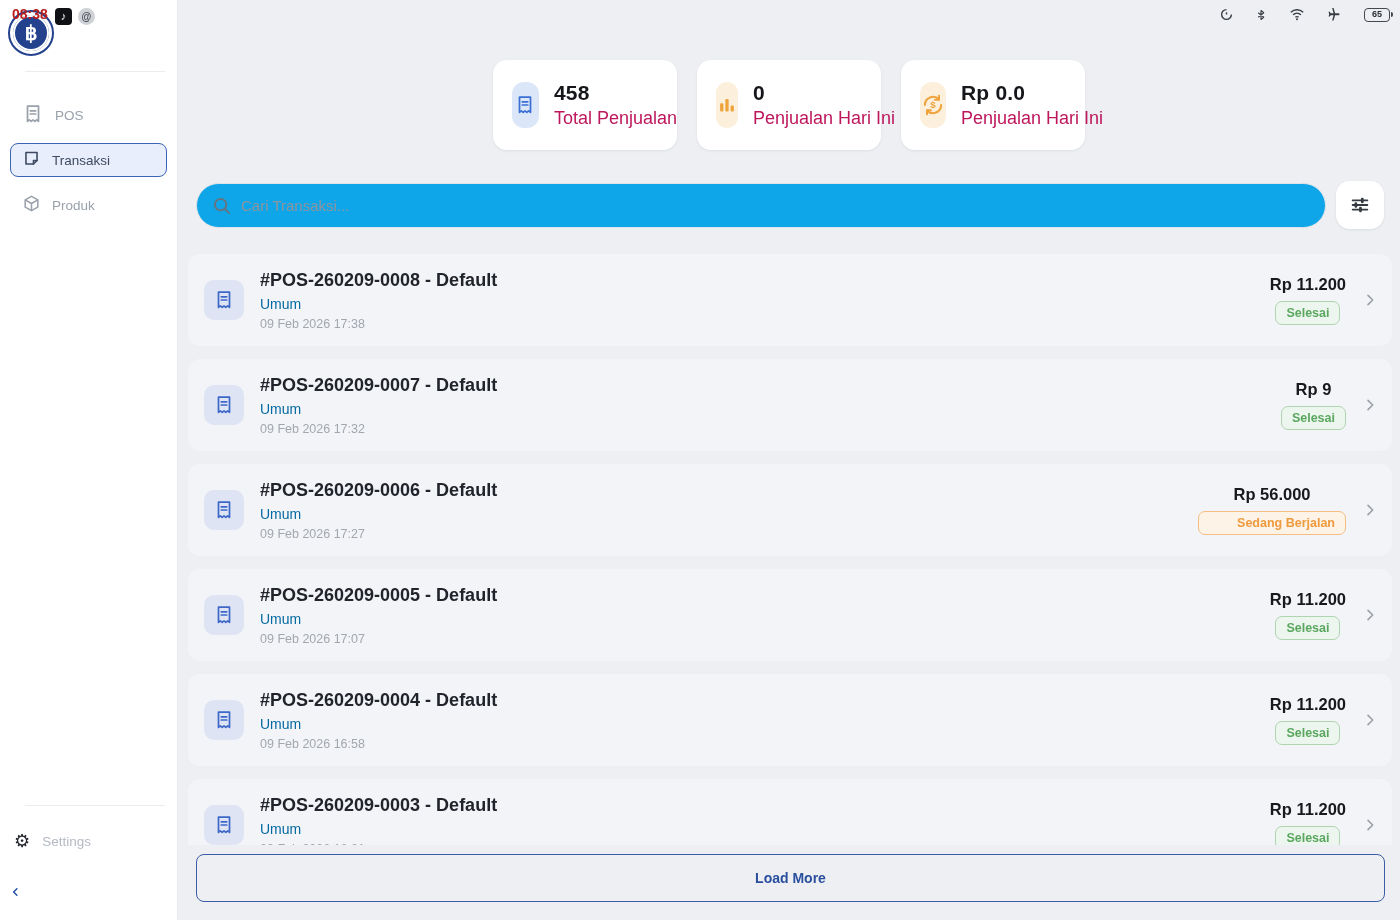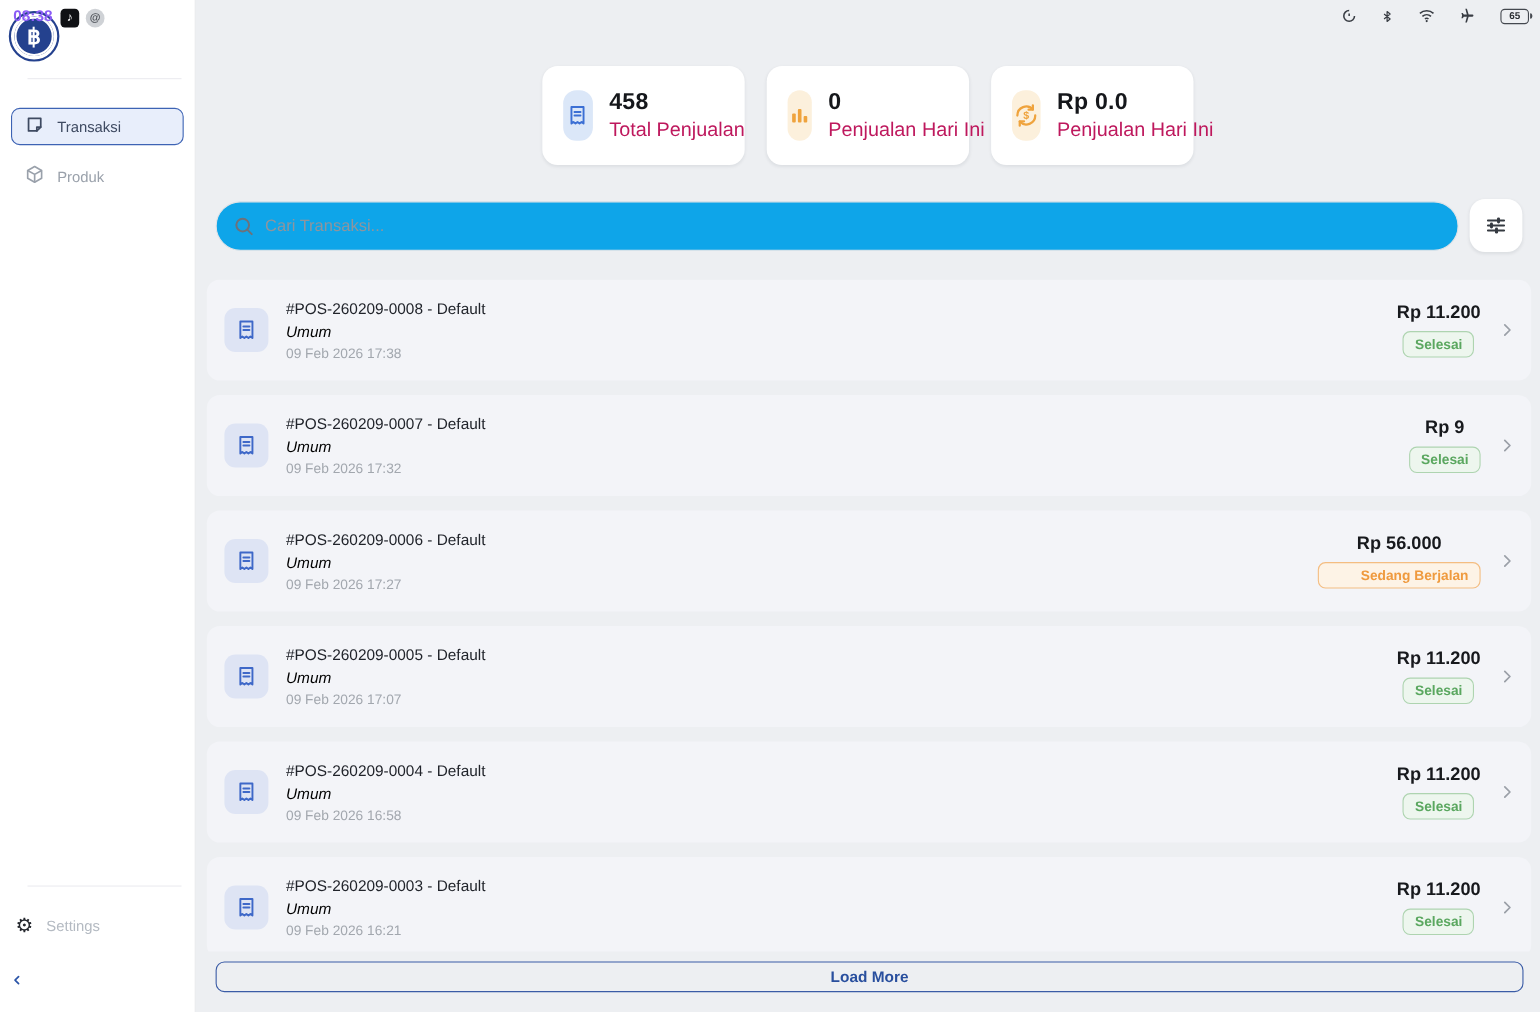--- a/index.html
+++ b/index.html
@@ -1,21 +1,21 @@
 <!DOCTYPE html>
 <html><head>
 <meta charset="utf-8">
 <style>
   * { margin:0; padding:0; box-sizing:border-box; }
   html,body { width:1400px; height:920px; overflow:hidden;
     font-family:"Liberation Sans", sans-serif; background:#edeff2; color:#1d2026; }
 
   
   .statusbar { position:absolute; top:0; left:0; right:0; height:32px; z-index:30; pointer-events:none; }
-  .sb-time { position:absolute; left:12px; top:6px; font-size:14px; font-weight:700; color:#8b5cf6; z-index:1; }
+  .sb-time { position:absolute; left:12px; top:6px; font-size:14px; font-weight:700; color:#b91c1c; z-index:1; }
   .sb-apps { position:absolute; left:55px; top:8px; display:flex; gap:6px; z-index:1; }
   .sb-tiktok { width:17px; height:17px; background:#101114; border-radius:4px; color:#fff;
     font-size:11px; line-height:17px; text-align:center; }
   .sb-app2 { width:17px; height:17px; background:#cfd2d6; border-radius:50%; color:#4a4e55;
     font-size:10px; line-height:17px; text-align:center; font-weight:700; }
   .sb-right { position:absolute; right:10px; top:7px; display:flex; align-items:center; gap:22px; color:#393d44; }
   .sb-right svg { display:block; }
   .battery { width:26px; height:14px; border:1.4px solid #44484f; border-radius:4px; position:relative;
     font-size:9px; font-weight:700; color:#2c2f34; text-align:center; line-height:11px; }
   .battery:after { content:""; position:absolute; right:-4px; top:3.5px; width:2.5px; height:5px;
@@ -60,31 +60,31 @@
   .filter-btn { width:48px; height:48px; border:none; border-radius:14px; background:#fff;
     box-shadow:0 1px 3px rgba(16,24,40,.08); display:flex; align-items:center; justify-content:center; cursor:pointer; }
 
   .tx-list { margin-top:25px; padding:0 8px 0 10px; display:flex; flex-direction:column; gap:13px;
     flex:1 1 auto; overflow:hidden; }
   .tx-row { flex:0 0 92px; background:#f3f4f8; border-radius:12px; display:flex; align-items:center;
     gap:16px; padding:0 14px 0 16px; cursor:pointer; }
   .tx-icon { width:40px; height:40px; border-radius:10px; background:#dee4f4; color:#3e68c8;
     display:flex; align-items:center; justify-content:center; flex:0 0 auto; }
   .tx-info { display:flex; flex-direction:column; }
-  .tx-id { font-size:14px; font-weight:400; color:#21242b; }
-  .tx-customer { font-size:14px; color:#000000; margin-top:5px;font-style:italic; }
+  .tx-id { font-size:18px; font-weight:700; color:#21242b; }
+  .tx-customer { font-size:14px; color:#0369a1; margin-top:5px; }
   .tx-date { font-size:12.5px; color:#a2a7ae; margin-top:5px; }
   .tx-right { margin-left:auto; display:flex; flex-direction:column; align-items:center; gap:7px; }
   .tx-amount { font-size:16.5px; font-weight:800; color:#17191d; }
   .tx-badge { font-size:12.5px; font-weight:700; padding:4px 10px; border-radius:7px; border:1.3px solid; white-space:nowrap; }
   .tx-badge.success { color:#5aa75f; border-color:#aed4b0; background:#edf6ee; }
   .tx-badge.warning { color:#ef9a3e; border-color:#f4bd81; background:#fdf3e6;padding-left:38px; }
   .tx-chevron { color:#9ba0a8; display:flex; align-items:center; }
 
-  .load-more { flex:0 0 auto; margin:9px 15px 18px 18px; height:28px; border-radius:8px;
+  .load-more { flex:0 0 auto; margin:9px 15px 18px 18px; height:48px; border-radius:8px;
     border:1.6px solid #3b5ca6; background:transparent; color:#294f9e; font-size:14px; font-weight:600;
     font-family:"Liberation Sans", sans-serif; cursor:pointer; }
 </style>
 </head>
 <body>
 
 <div class="statusbar">
   <span class="sb-time">08:38</span>
   <span class="sb-apps">
     <span class="sb-tiktok">♪</span>
@@ -112,20 +112,27 @@
 </div>
 
 <div class="sidebar">
   <div class="logo">
     <div class="logo-inner">฿</div>
   </div>
   <div class="side-div"></div>
 
   <div class="nav">
 
+      <div class="nav-item">
+        <span><svg width="22" height="22" viewBox="0 0 24 24" fill="none" stroke="currentColor" stroke-width="1.9" stroke-linecap="round" stroke-linejoin="round">
+            <path d="M6 3.5h12v16.5l-2-1.6-2 1.6-2-1.6-2 1.6-2-1.6-2 1.6z"></path>
+            <path d="M9 8.5h6M9 12h6"></path>
+          </svg></span>
+        <span>POS</span>
+      </div>
 
       <div class="nav-item active">
         <span><svg width="19" height="19" viewBox="0 0 24 24" fill="none" stroke="currentColor" stroke-width="2" stroke-linecap="round" stroke-linejoin="round">
             <path d="M5 4.5h14v10l-4.5 4.5H5z"></path>
             <path d="M14.5 19v-4.5H19"></path>
           </svg></span>
         <span>Transaksi</span>
       </div>
 
       <div class="nav-item">

